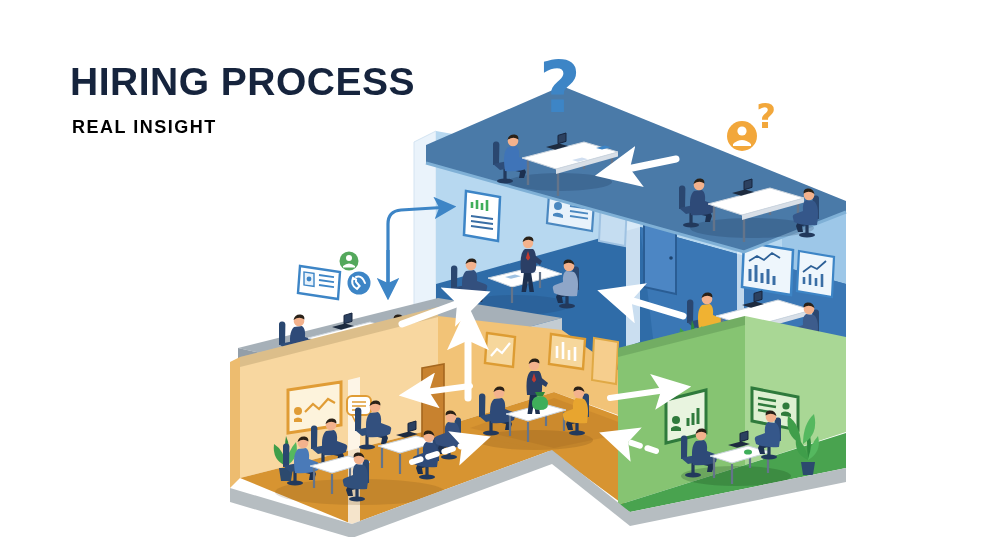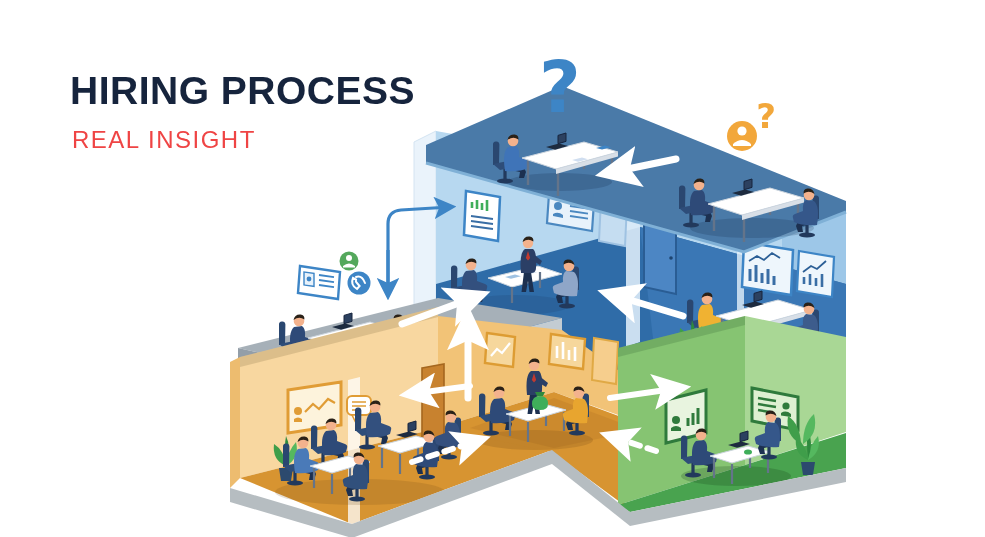--- a/index.html
+++ b/index.html
@@ -1,22 +1,22 @@
 <!DOCTYPE html>
 <html><head>
 <meta charset="utf-8">
 <style>
   html,body{margin:0;padding:0;background:#fff;}
   .stage{position:relative;width:985px;height:537px;background:#ffffff;overflow:hidden;
          font-family:"Liberation Sans",sans-serif;}
-  .titleblock{position:absolute;left:70px;top:62px;z-index:5;margin-top:9px;}
+  .titleblock{position:absolute;left:70px;top:62px;z-index:5;}
   .titleblock h1{margin:0;font-size:39px;line-height:1.05;font-weight:800;
                  letter-spacing:.5px;color:#16243d;}
-  .titleblock p{margin:14px 0 0 2px;font-size:24px;font-weight:400;
-                letter-spacing:1.5px;color:#ef4444;}
+  .titleblock p{margin:14px 0 0 2px;font-size:18px;font-weight:700;
+                letter-spacing:1.5px;color:#000000;}
   svg text.qm{font-family:"DejaVu Sans",sans-serif;font-weight:bold;}
 </style>
 </head>
 <body>
 
 <div class="stage">
 
   <div class="titleblock">
     <h1>HIRING PROCESS</h1>
     <p>REAL INSIGHT</p>

